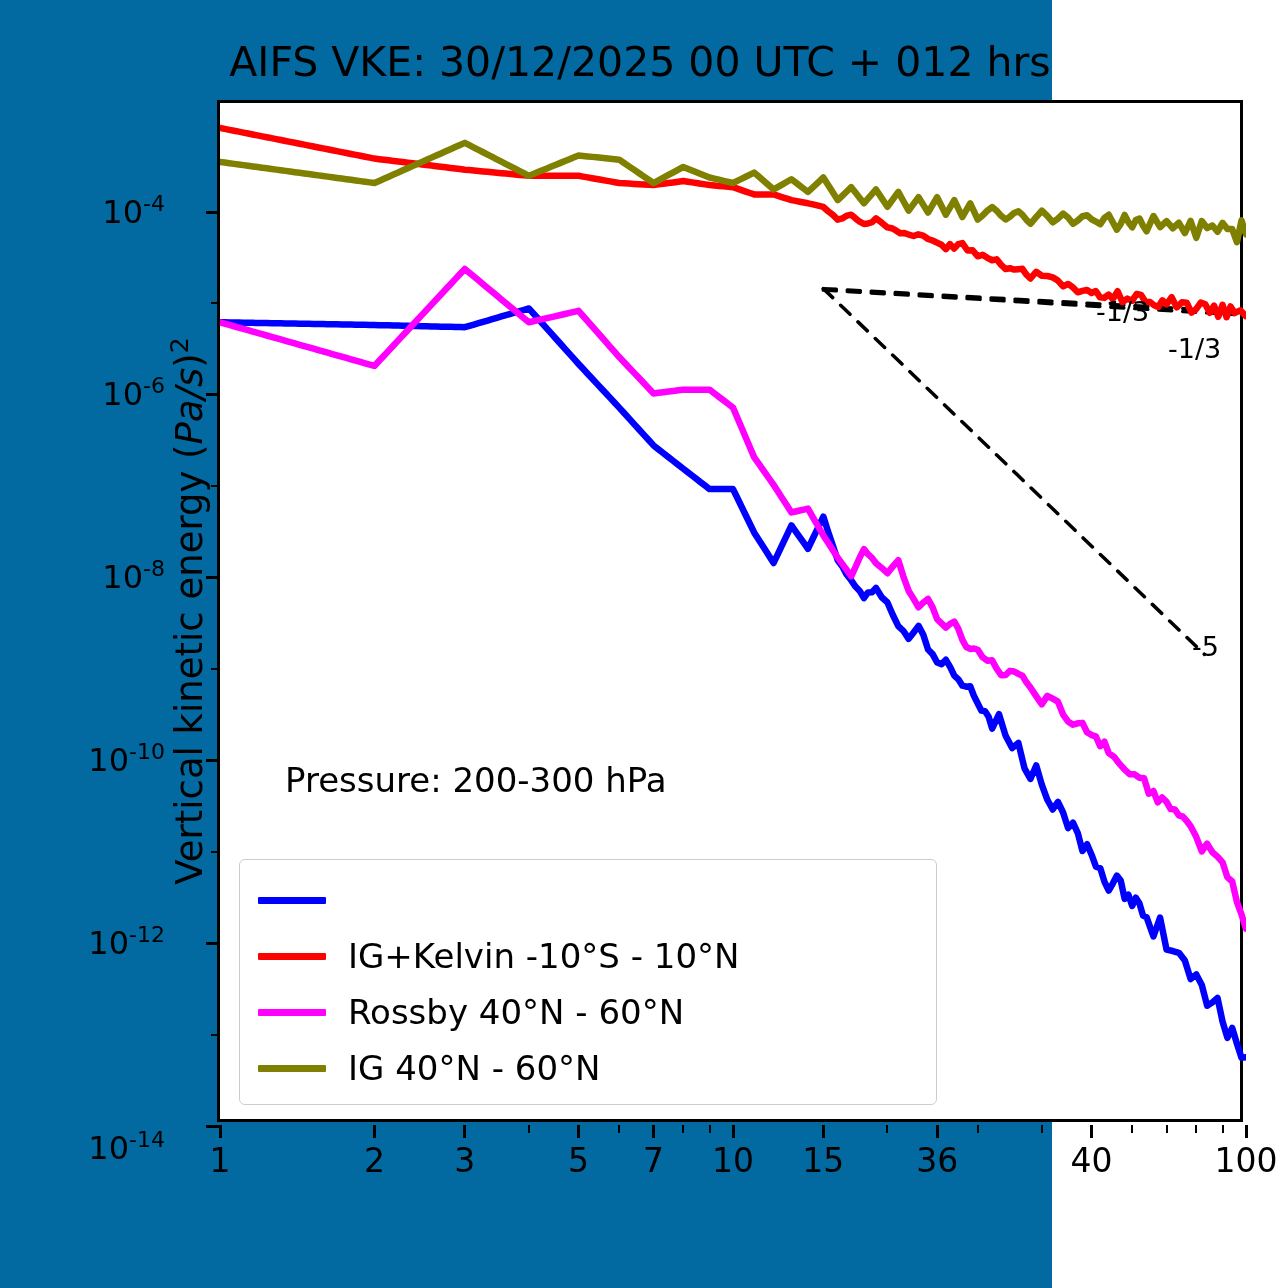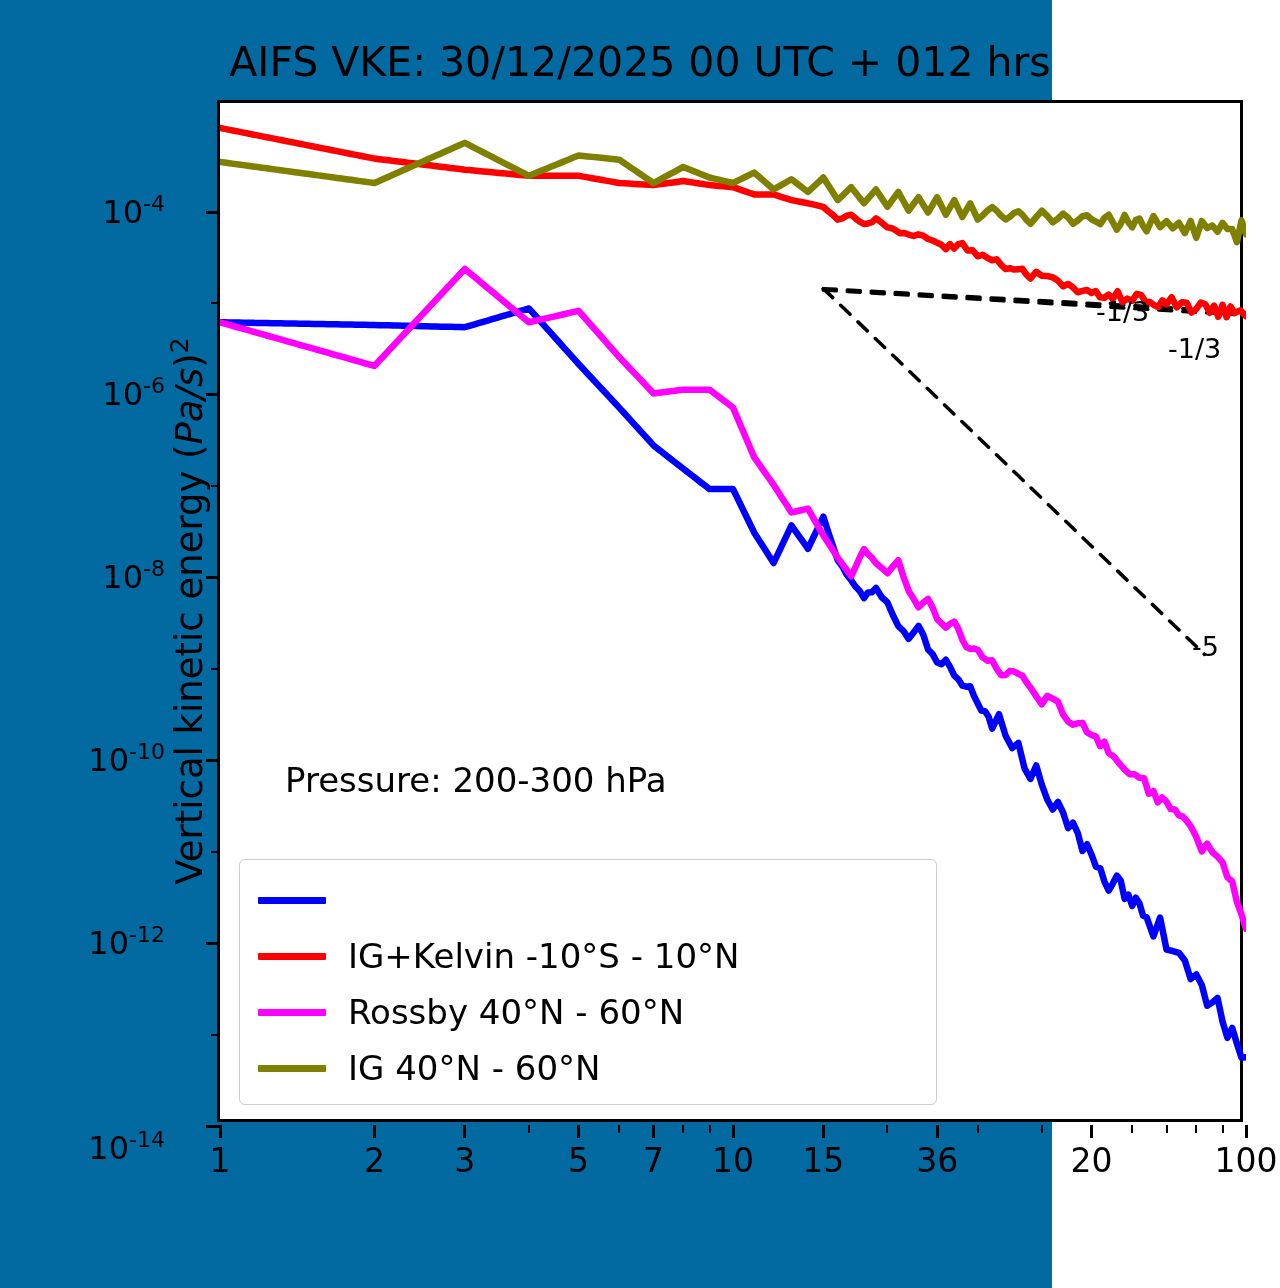--- a/index.html
+++ b/index.html
@@ -138,21 +138,21 @@
       <div class="xtick-label" style="left: 358.572px;">5</div>
       <div class="xtick" style="left: 432.035px;"></div>
       <div class="xtick-label" style="left: 433.535px;">7</div>
       <div class="xtick" style="left: 511.5px;"></div>
       <div class="xtick-label" style="left: 513px;">10</div>
       <div class="xtick" style="left: 601.835px;"></div>
       <div class="xtick-label" style="left: 603.335px;">15</div>
       <div class="xtick" style="left: 715.643px;"></div>
       <div class="xtick-label" style="left: 717.143px;">36</div>
       <div class="xtick" style="left: 870.072px;"></div>
-      <div class="xtick-label" style="left: 871.572px;">20</div>
+      <div class="xtick-label" style="left: 871.572px;">40</div>
       <div class="xtick" style="left: 1024.5px;"></div>
       <div class="xtick-label" style="left: 1026px;">100</div>
       <div class="xtick-minor" style="left: 307.857px;"></div>
       <div class="xtick-minor" style="left: 398.192px;"></div>
       <div class="xtick-minor" style="left: 462.285px;"></div>
       <div class="xtick-minor" style="left: 488.526px;"></div>
       <div class="xtick-minor" style="left: 666.428px;"></div>
       <div class="xtick-minor" style="left: 756.763px;"></div>
       <div class="xtick-minor" style="left: 820.857px;"></div>
       <div class="xtick-minor" style="left: 911.192px;"></div>

